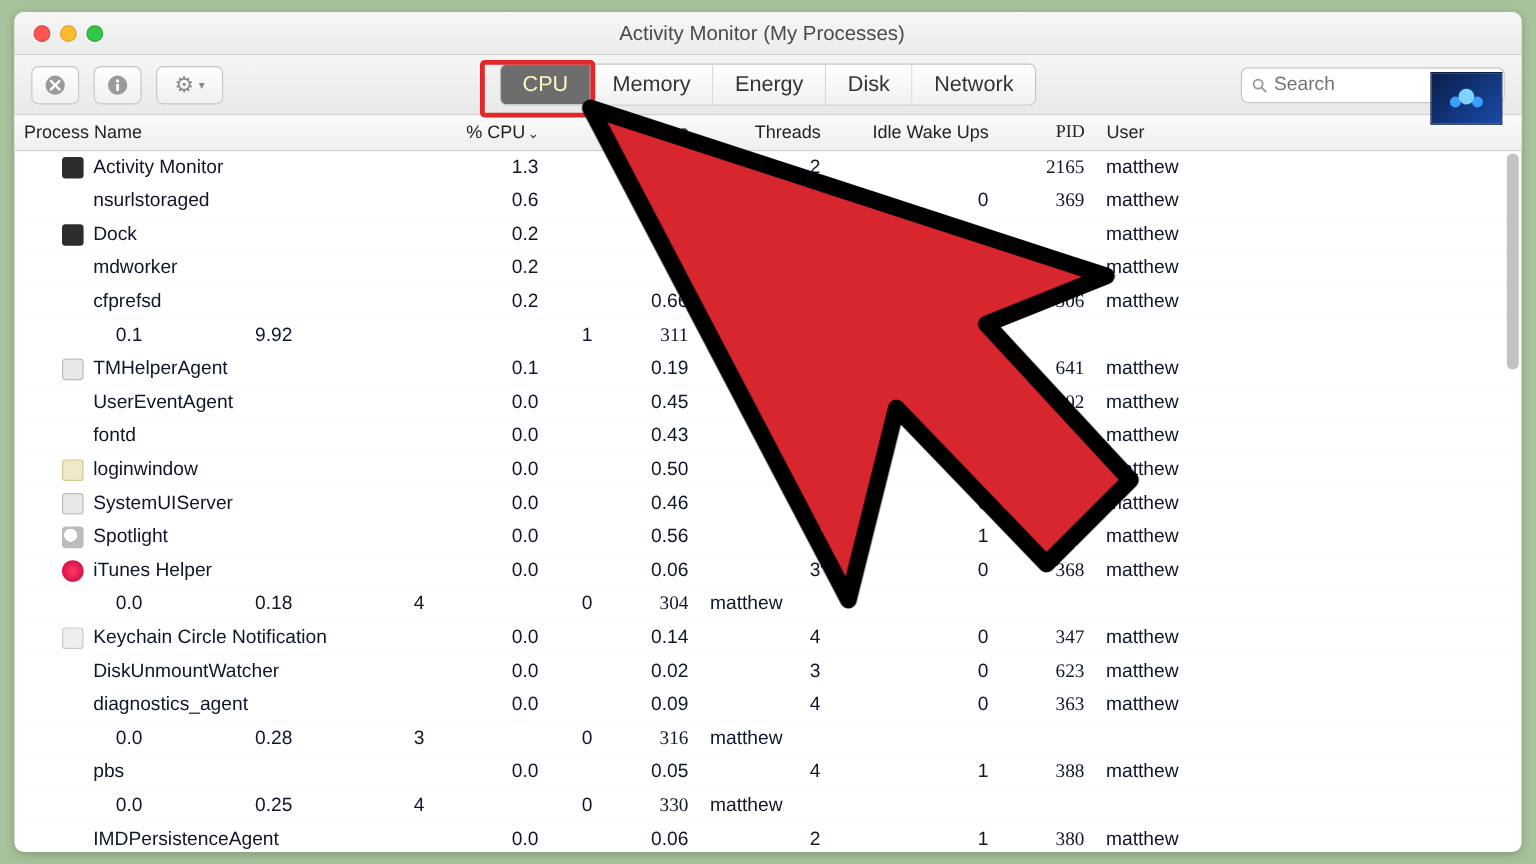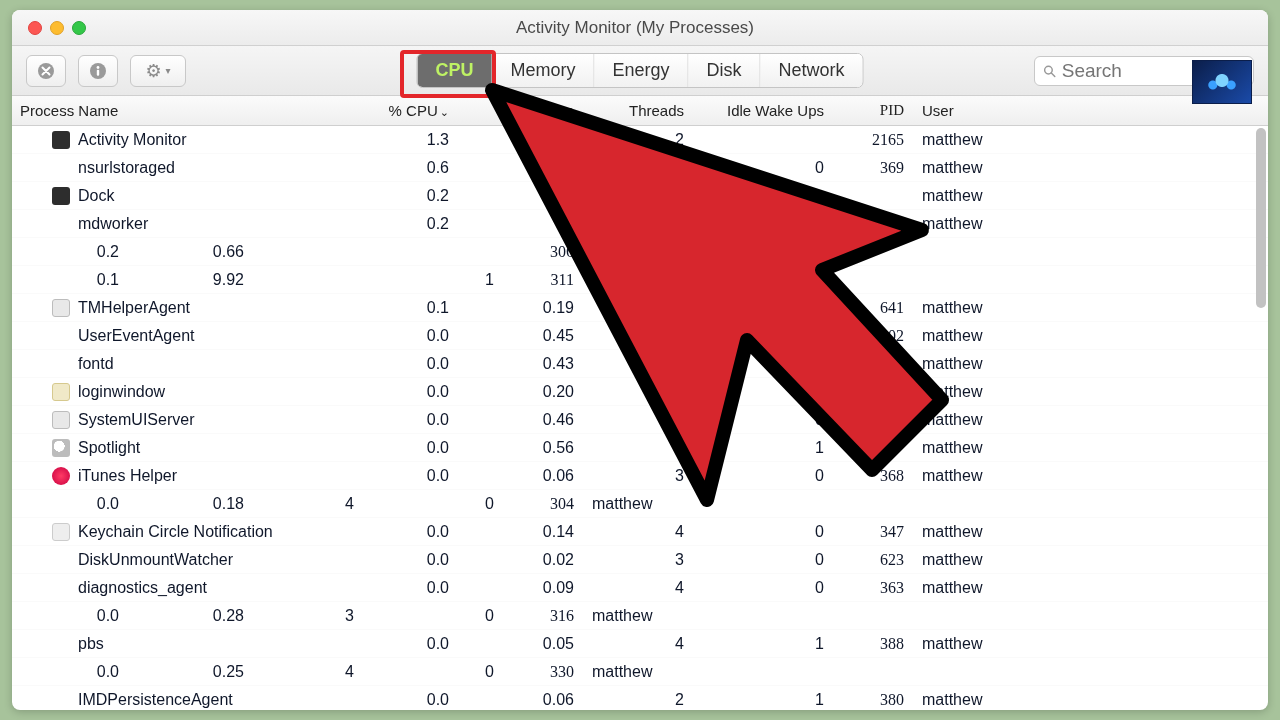--- a/index.html
+++ b/index.html
@@ -58,35 +58,35 @@
     display:flex; border:1px solid #c4c4c4; border-radius:6px;
     overflow:hidden; background:#fff;
   }
   .seg .segbtn {
     padding: 6px 18px; font-size:18px; color:#333;
     border-right:1px solid #d5d5d5; background:linear-gradient(#fff,#f1f1f1);
     cursor:pointer;
   }
   .seg .segbtn:last-child{border-right:none;}
   .segbtn.active {
-    background:#6d6d6d; color:#bef264;font-weight:bold;
+    background:#6d6d6d; color:#fef9c3;
   }
   .cpu-highlight {
     border: 4px solid #e3262a;
     position: absolute;
     border-radius: 4px;
   }
   .search {
     margin-left:auto;
     width: 220px; height: 30px;
     border:1px solid #c8c8c8; border-radius:6px;
     background:#fff; display:flex; align-items:center;
     padding:0 8px; gap:6px; color:#888;
   }
-  .search input { border:none; outline:none; width:100%; font-size:19px; background:transparent;}
+  .search input { border:none; outline:none; width:100%; font-size:16px; background:transparent;}
   .headerrow {
     height: 30px; display:flex; align-items:center;
     background:linear-gradient(#fbfbfb,#efefef);
     border-bottom:1px solid #cfcfcf;
     font-size:15px; color:#222;
   }
   .col { padding:0 8px; }
   .c-name { width: 330px; text-align:left;}
   .c-cpu  { width: 115px; text-align:right;}
   .c-time { width: 125px; text-align:right;}
@@ -238,20 +238,24 @@
           <span>mdworker</span>
         </div>
         <div class="col c-cpu">0.2</div>
         <div class="col c-time">0.</div>
         <div class="col c-thr"></div>
         <div class="col c-idle"></div>
         <div class="col c-pid"></div>
         <div class="col c-user">matthew</div>
       </div>
       <div class="row">
+        <div class="col c-name">
+          <span class="appicon none"></span>
+          <span>cfprefsd</span>
+        </div>
         <div class="col c-cpu">0.2</div>
         <div class="col c-time">0.66</div>
         <div class="col c-thr"></div>
         <div class="col c-idle"></div>
         <div class="col c-pid">306</div>
         <div class="col c-user">matthew</div>
       </div>
       <div class="row">
         <div class="col c-cpu">0.1</div>
         <div class="col c-time">9.92</div>
@@ -295,21 +299,21 @@
         <div class="col c-idle"></div>
         <div class="col c-pid"></div>
         <div class="col c-user">matthew</div>
       </div>
       <div class="row">
         <div class="col c-name">
           <span class="appicon login"></span>
           <span>loginwindow</span>
         </div>
         <div class="col c-cpu">0.0</div>
-        <div class="col c-time">0.20</div>
+        <div class="col c-time">0.50</div>
         <div class="col c-thr"></div>
         <div class="col c-idle"></div>
         <div class="col c-pid"></div>
         <div class="col c-user">matthew</div>
       </div>
       <div class="row">
         <div class="col c-name">
           <span class="appicon tm"></span>
           <span>SystemUIServer</span>
         </div>

